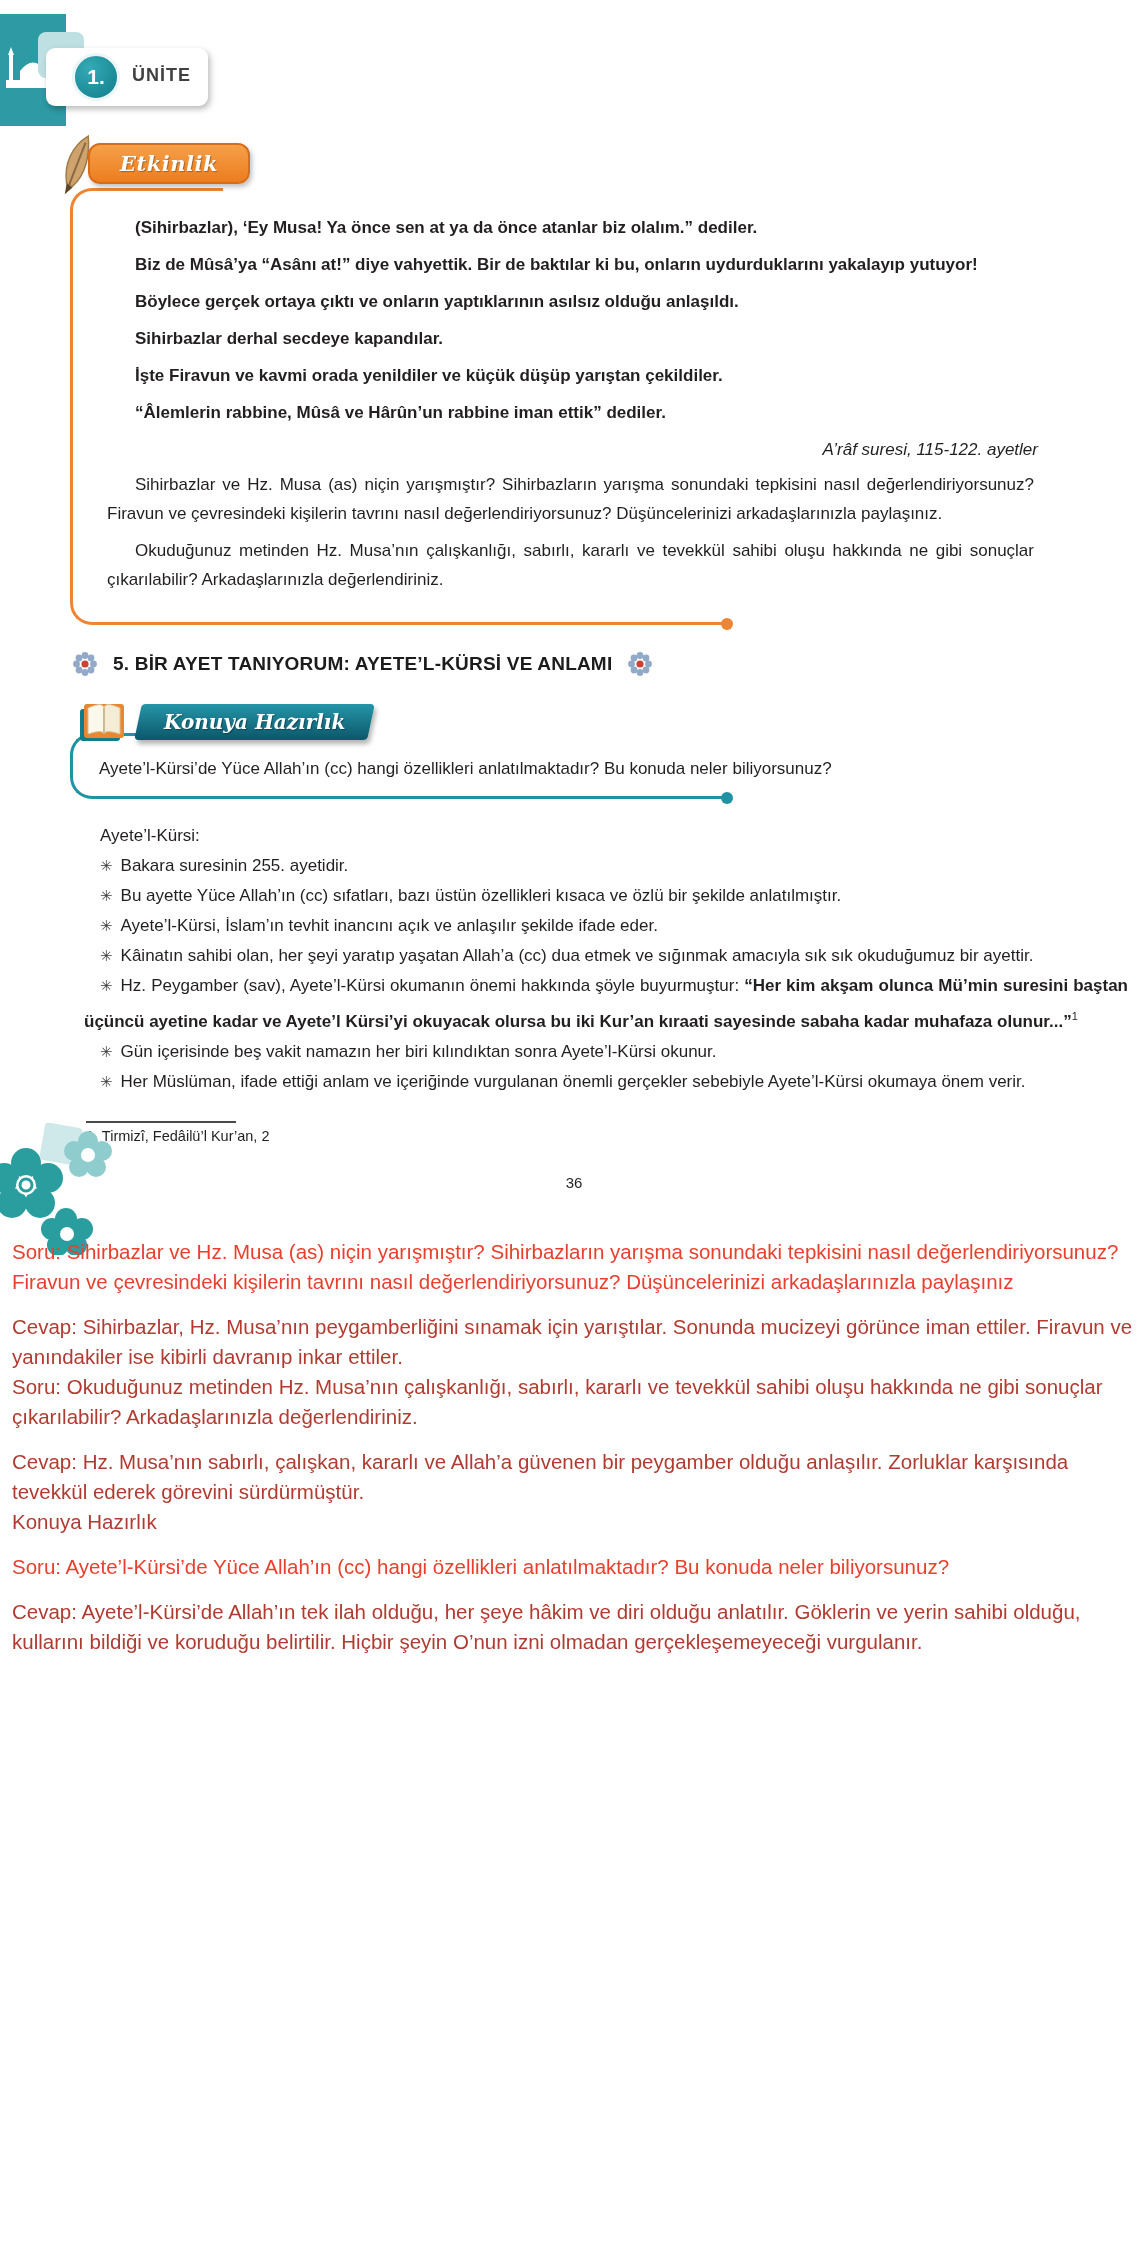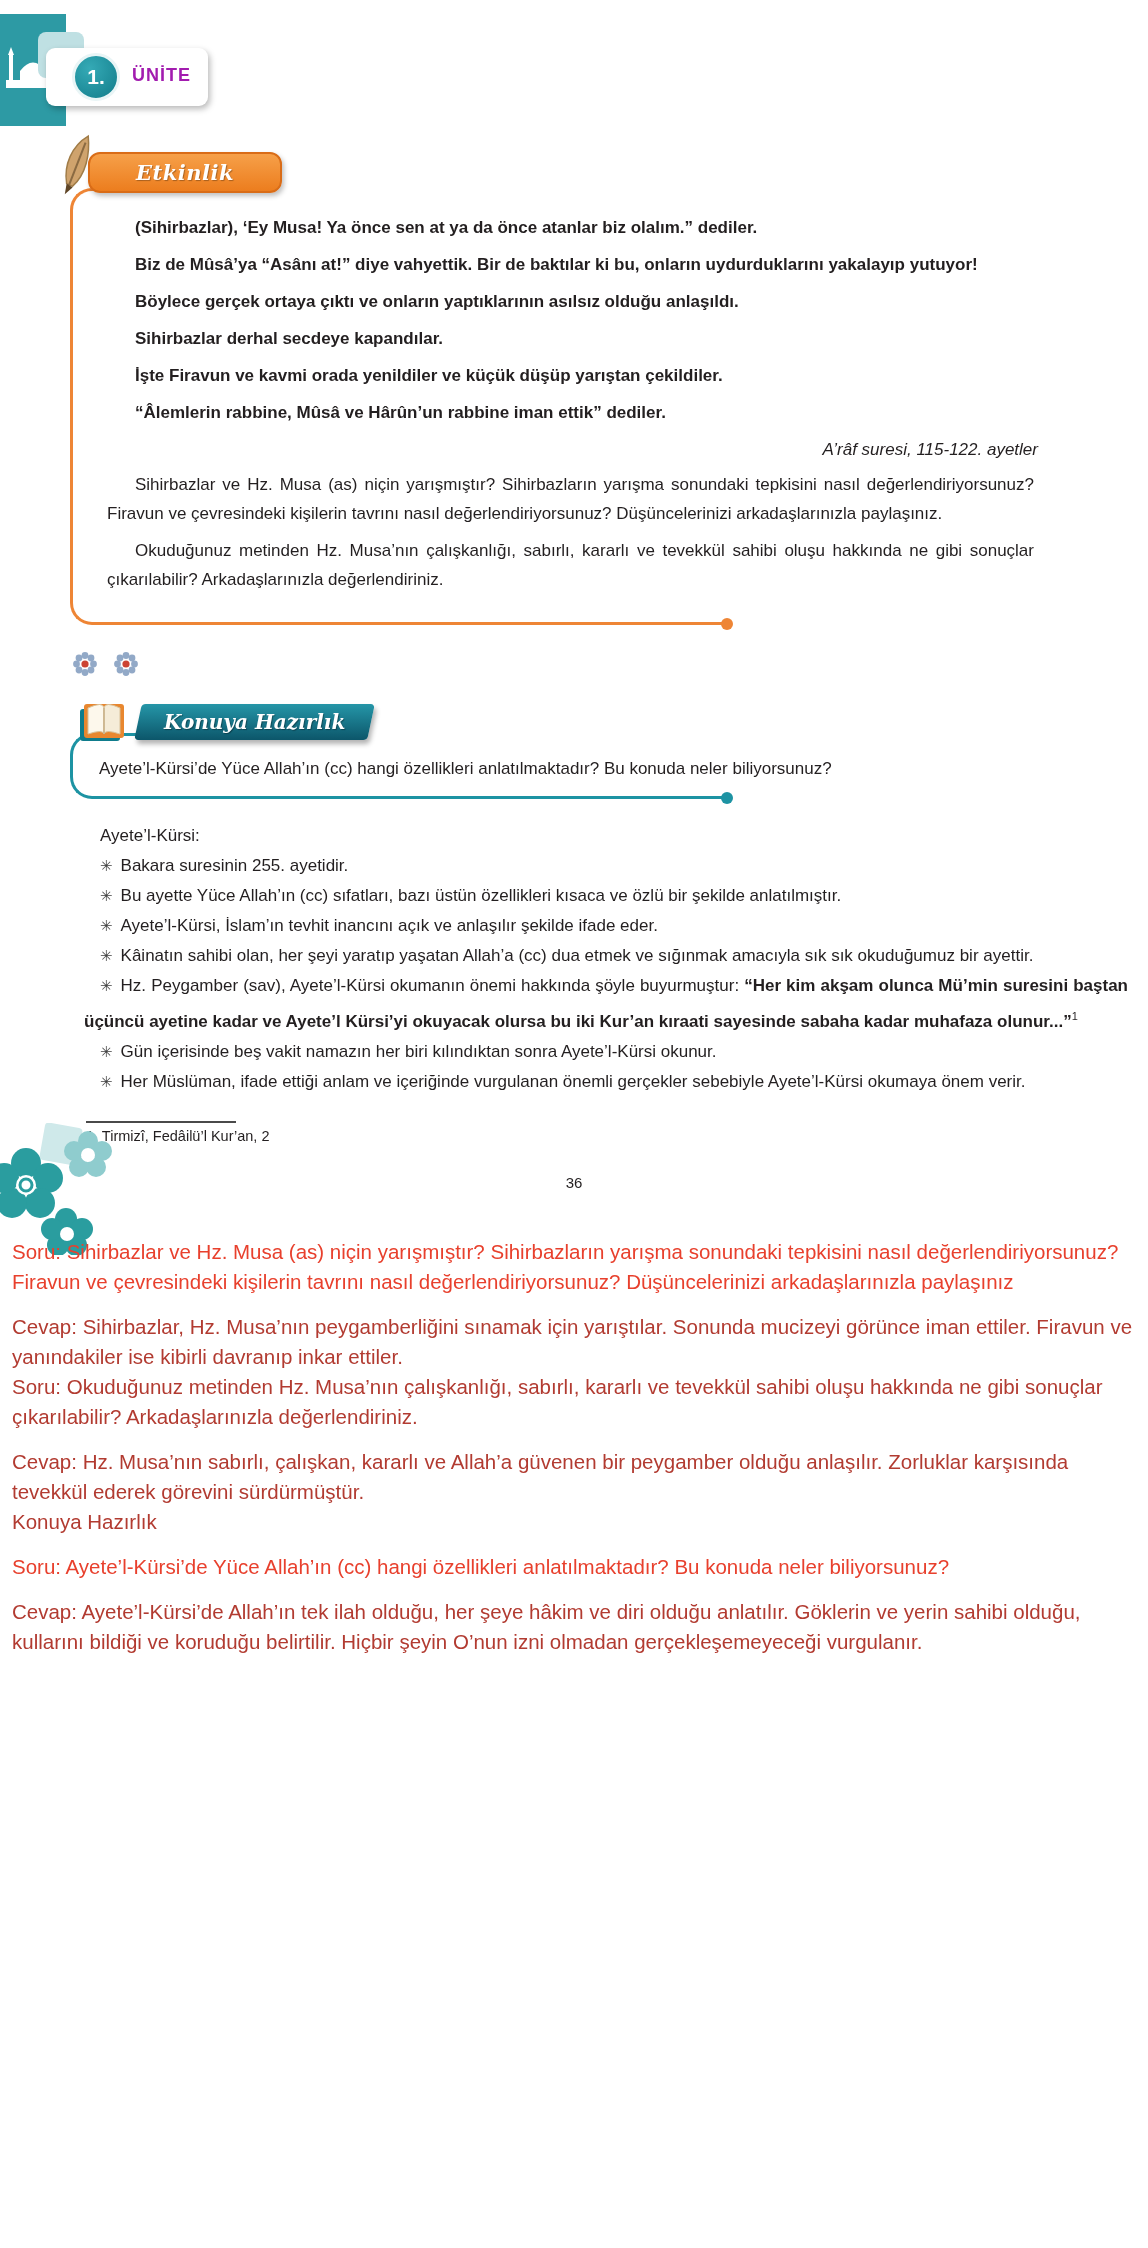--- a/index.html
+++ b/index.html
@@ -27,26 +27,26 @@
   .unit-header{position:relative;height:140px;}
   .teal-block{position:absolute;left:0;top:14px;width:66px;height:112px;background:#2d9aa4;}
   .teal-block svg{position:absolute;left:3px;top:26px;}
   .light-square{position:absolute;left:38px;top:32px;width:46px;height:46px;background:#bfe0e3;border-radius:8px;}
   .unit-card{position:absolute;left:46px;top:48px;width:162px;height:58px;background:#fff;border-radius:9px;
              box-shadow:2px 3px 6px rgba(0,0,0,.28);}
   .unit-circle{position:absolute;left:26px;top:5px;width:48px;height:48px;border-radius:50%;
                background:radial-gradient(circle at 35% 30%,#35aab6,#117c8a);
                border:3px solid #e9f5f6;display:flex;align-items:center;justify-content:center;
                color:#fff;font-weight:bold;font-size:21px;}
-  .unit-label{position:absolute;left:86px;top:17px;font-weight:bold;font-size:18px;letter-spacing:1px;color:#a21caf;}
+  .unit-label{position:absolute;left:86px;top:17px;font-weight:bold;font-size:18px;letter-spacing:1px;color:#404040;}
 
   
   .etk-row{position:relative;height:50px;margin:2px 0 0 56px;z-index:3;}
   .feather{position:absolute;left:-2px;top:-6px;transform:rotate(-12deg);}
-  .badge{position:absolute;left:32px;top:10px;padding:6px 46px;border-radius:12px;
+  .badge{position:absolute;left:32px;top:1px;padding:6px 30px;border-radius:12px;
          background:linear-gradient(180deg,#f6a049,#ec7d1e);
          border:2px solid #d96c17;box-shadow:2px 3px 5px rgba(0,0,0,.25);}
   .badge-txt{font-family:"DejaVu Serif", serif;font-style:italic;font-weight:bold;font-size:21px;color:#fff;
              text-shadow:1px 1px 1px rgba(0,0,0,.3);letter-spacing:.5px;}
 
   
   .frame{position:relative;margin-left:70px;width:1002px;
          border:3px solid var(--c);border-right:0;border-radius:22px 0 0 22px;}
   .frame .cover-top{position:absolute;top:-3px;height:3px;background:#fff;right:-1px;}
   .frame .cover-bottom{position:absolute;bottom:-3px;height:3px;background:#fff;left:652px;right:-1px;}
@@ -158,20 +158,21 @@
           <circle cx="19" cy="7" r="3.4"></circle>
           <circle cx="21.5" cy="13" r="3.4"></circle>
           <circle cx="19" cy="19" r="3.4"></circle>
         <circle cx="13" cy="21.5" r="3.4"></circle>
           <circle cx="7" cy="19" r="3.4"></circle>
           <circle cx="4.5" cy="13" r="3.4"></circle>
           <circle cx="7" cy="7" r="3.4"></circle>
       </g>
       <circle cx="13" cy="13" r="3.6" fill="#cc4333"></circle>
     </svg>
+    <h2>5. BİR AYET TANIYORUM: AYETE’L-KÜRSİ VE ANLAMI</h2>
     <svg width="26" height="26" viewBox="0 0 26 26">
       <g fill="#92a9c7">
         <circle cx="13" cy="4.5" r="3.4"></circle>
           <circle cx="19" cy="7" r="3.4"></circle>
           <circle cx="21.5" cy="13" r="3.4"></circle>
           <circle cx="19" cy="19" r="3.4"></circle>
         <circle cx="13" cy="21.5" r="3.4"></circle>
           <circle cx="7" cy="19" r="3.4"></circle>
           <circle cx="4.5" cy="13" r="3.4"></circle>
           <circle cx="7" cy="7" r="3.4"></circle>

